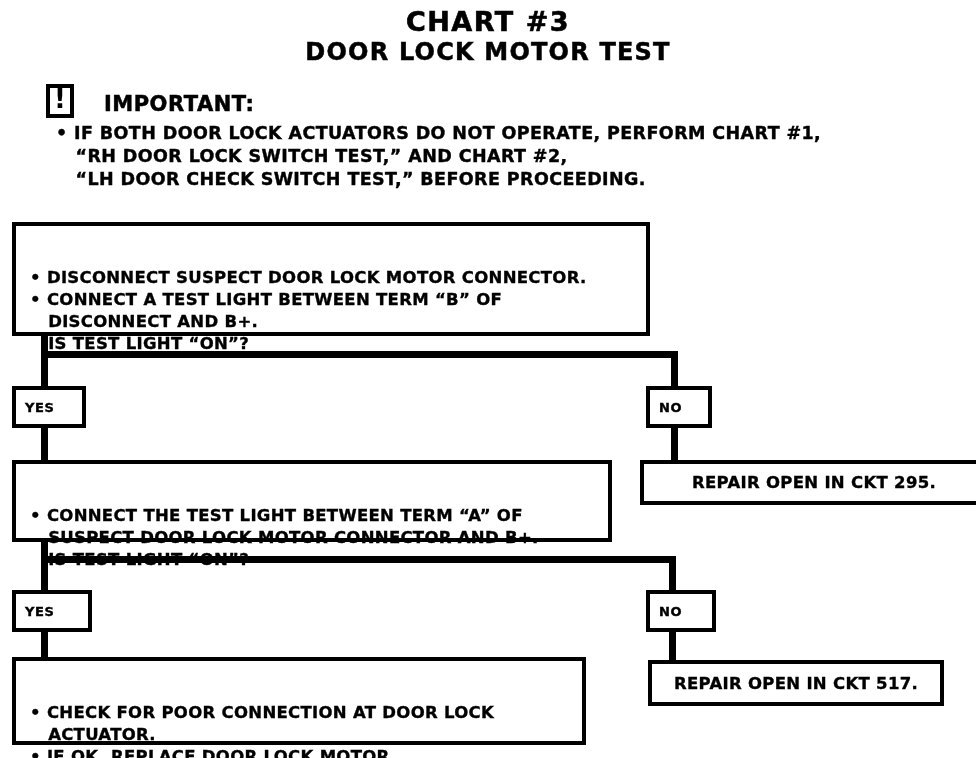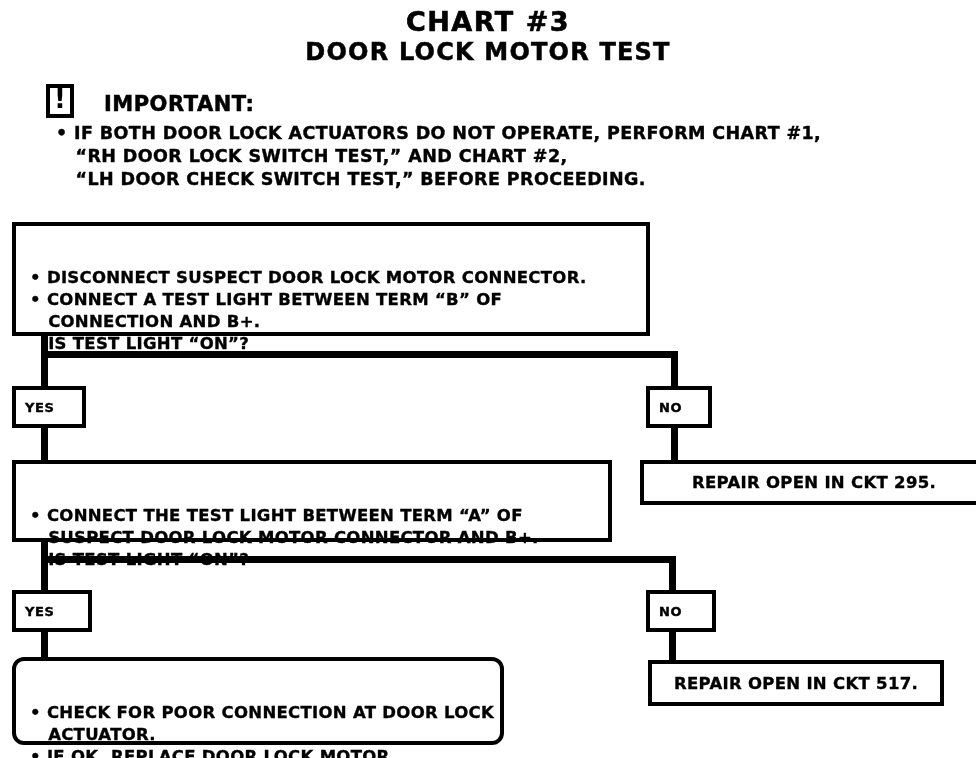--- a/index.html
+++ b/index.html
@@ -144,21 +144,21 @@
   <div class="important-body">
     <div class="ln">• IF BOTH DOOR LOCK ACTUATORS DO NOT OPERATE, PERFORM CHART #1,</div>
     <div class="ln">   “RH DOOR LOCK SWITCH TEST,” AND CHART #2,</div>
     <div class="ln">   “LH DOOR CHECK SWITCH TEST,” BEFORE PROCEEDING.</div>
   </div>
 
   <div class="fbox" style="left:12px; top:222px; width:638px; height:114px;">
     <div class="txt">
       <div class="ln">• DISCONNECT SUSPECT DOOR LOCK MOTOR CONNECTOR.</div>
       <div class="ln">• CONNECT A TEST LIGHT BETWEEN TERM “B” OF</div>
-      <div class="ln">   CONNECTION AND B+.</div>
+      <div class="ln">   DISCONNECT AND B+.</div>
       <div class="ln">   IS TEST LIGHT “ON”?</div>
     </div>
   </div>
 
   <div class="ln-v" style="left:41px; top:336px; height:52px;"></div>
   <div class="ln-h" style="left:41px; top:351px; width:637px;"></div>
   <div class="ln-v" style="left:671px; top:351px; height:37px;"></div>
 
   <div class="labelbox" style="left:12px; top:386px; width:74px; height:42px;">
     <span>YES</span>
@@ -189,21 +189,21 @@
   <div class="labelbox" style="left:12px; top:590px; width:80px; height:42px;">
     <span>YES</span>
   </div>
   <div class="labelbox" style="left:646px; top:590px; width:70px; height:42px;">
     <span>NO</span>
   </div>
 
   <div class="ln-v" style="left:41px; top:632px; height:28px;"></div>
   <div class="ln-v" style="left:669px; top:632px; height:28px;"></div>
 
-  <div class="fbox" style="left:12px; top:657px; width:492px; height:88px;border-radius:12px;">
+  <div class="fbox" style="left:12px; top:657px; width:574px; height:88px;">
     <div class="txt">
       <div class="ln">• CHECK FOR POOR CONNECTION AT DOOR LOCK</div>
       <div class="ln">   ACTUATOR.</div>
       <div class="ln">• IF OK, REPLACE DOOR LOCK MOTOR.</div>
     </div>
   </div>
 
   <div class="repairbox" style="left:648px; top:660px; width:296px; height:46px;">
     <span>REPAIR OPEN IN CKT 517.</span>
   </div>

